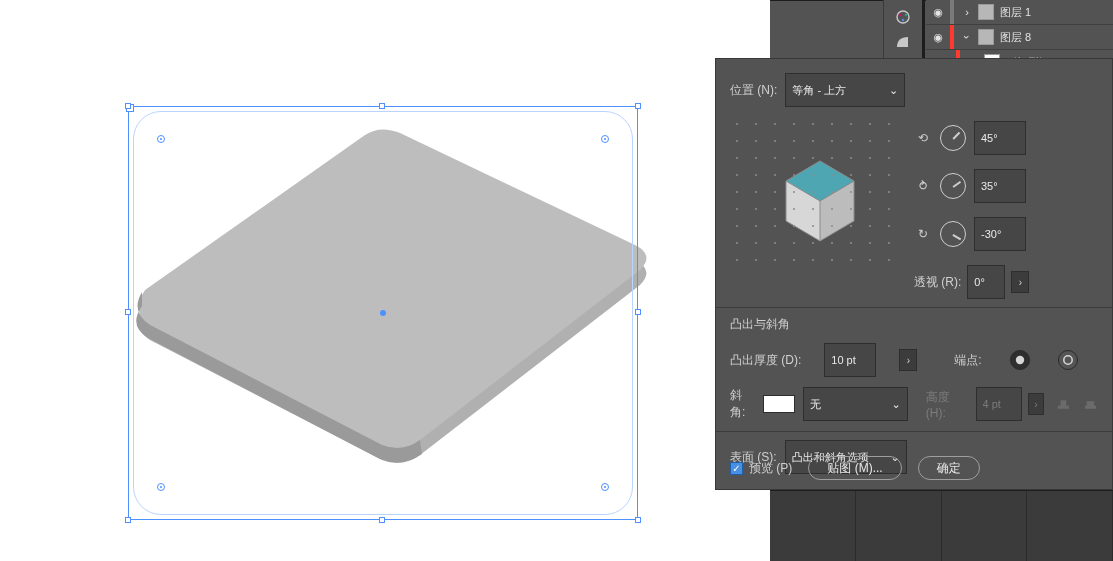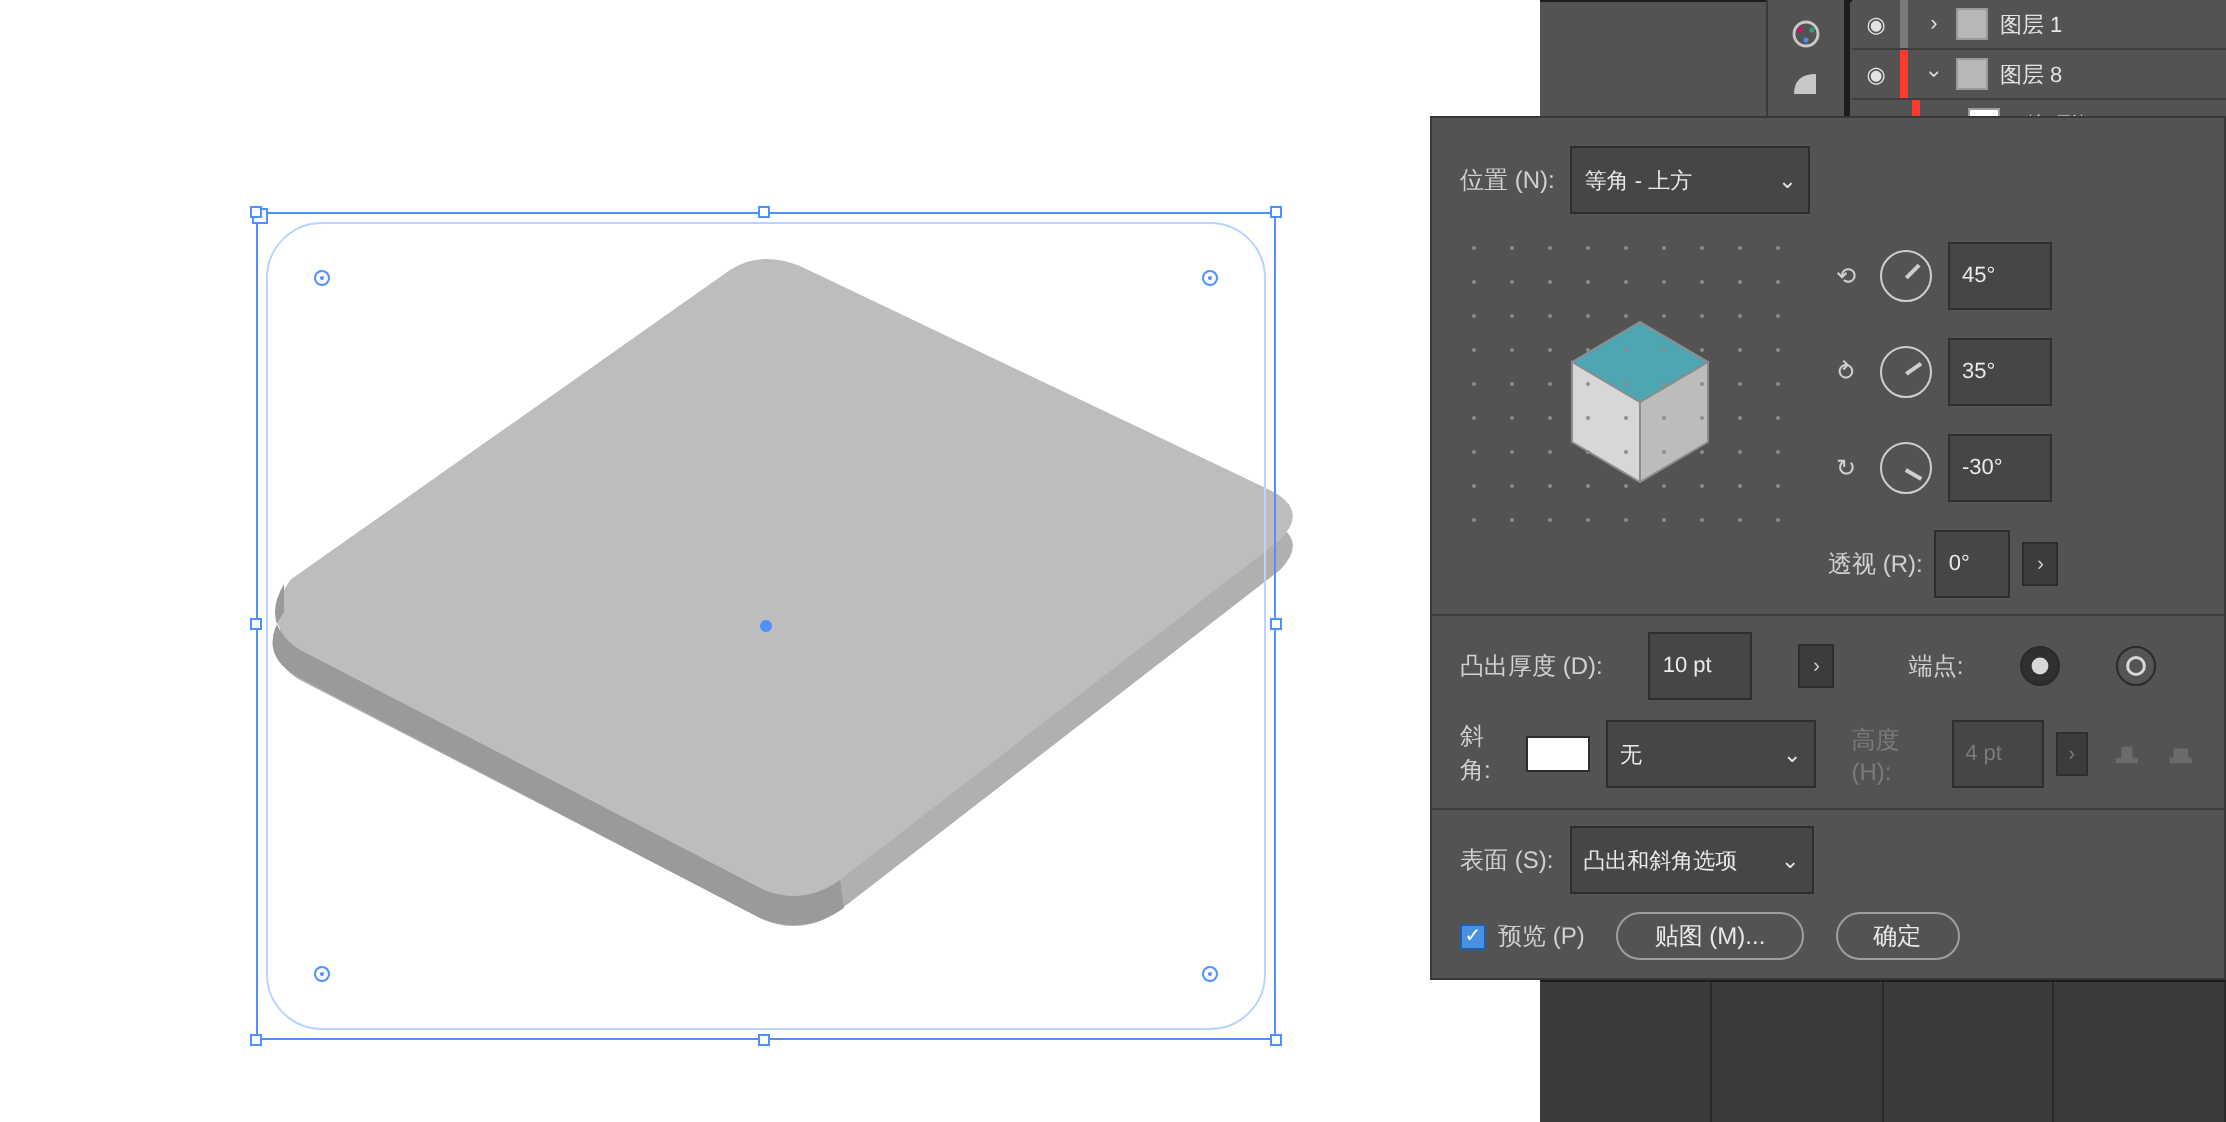--- a/index.html
+++ b/index.html
@@ -300,20 +300,21 @@
         </div>
         <div class="row" style="margin:0;gap:6px">
           <span class="lbl">透视 (R):</span>
           <input class="field" style="width: 38px;" value="0°">
           <div class="stepbtn">›</div>
         </div>
       </div>
     </div>
 
     <div class="hr"></div>
+    <div class="section-t">凸出与斜角</div>
 
     <div class="row" style="gap:23px">
       <span class="lbl">凸出厚度 (D):</span>
       <input class="field" style="width: 52px;" value="10 pt">
       <div class="stepbtn">›</div>
       <span class="lbl" style="margin-left:14px">端点:</span>
       <div class="capbtn on">
         <svg width="12" height="12" viewBox="0 0 12 12">
             <circle cx="6" cy="6" r="4.2" fill="#d7d7d7"></circle>
           </svg>

